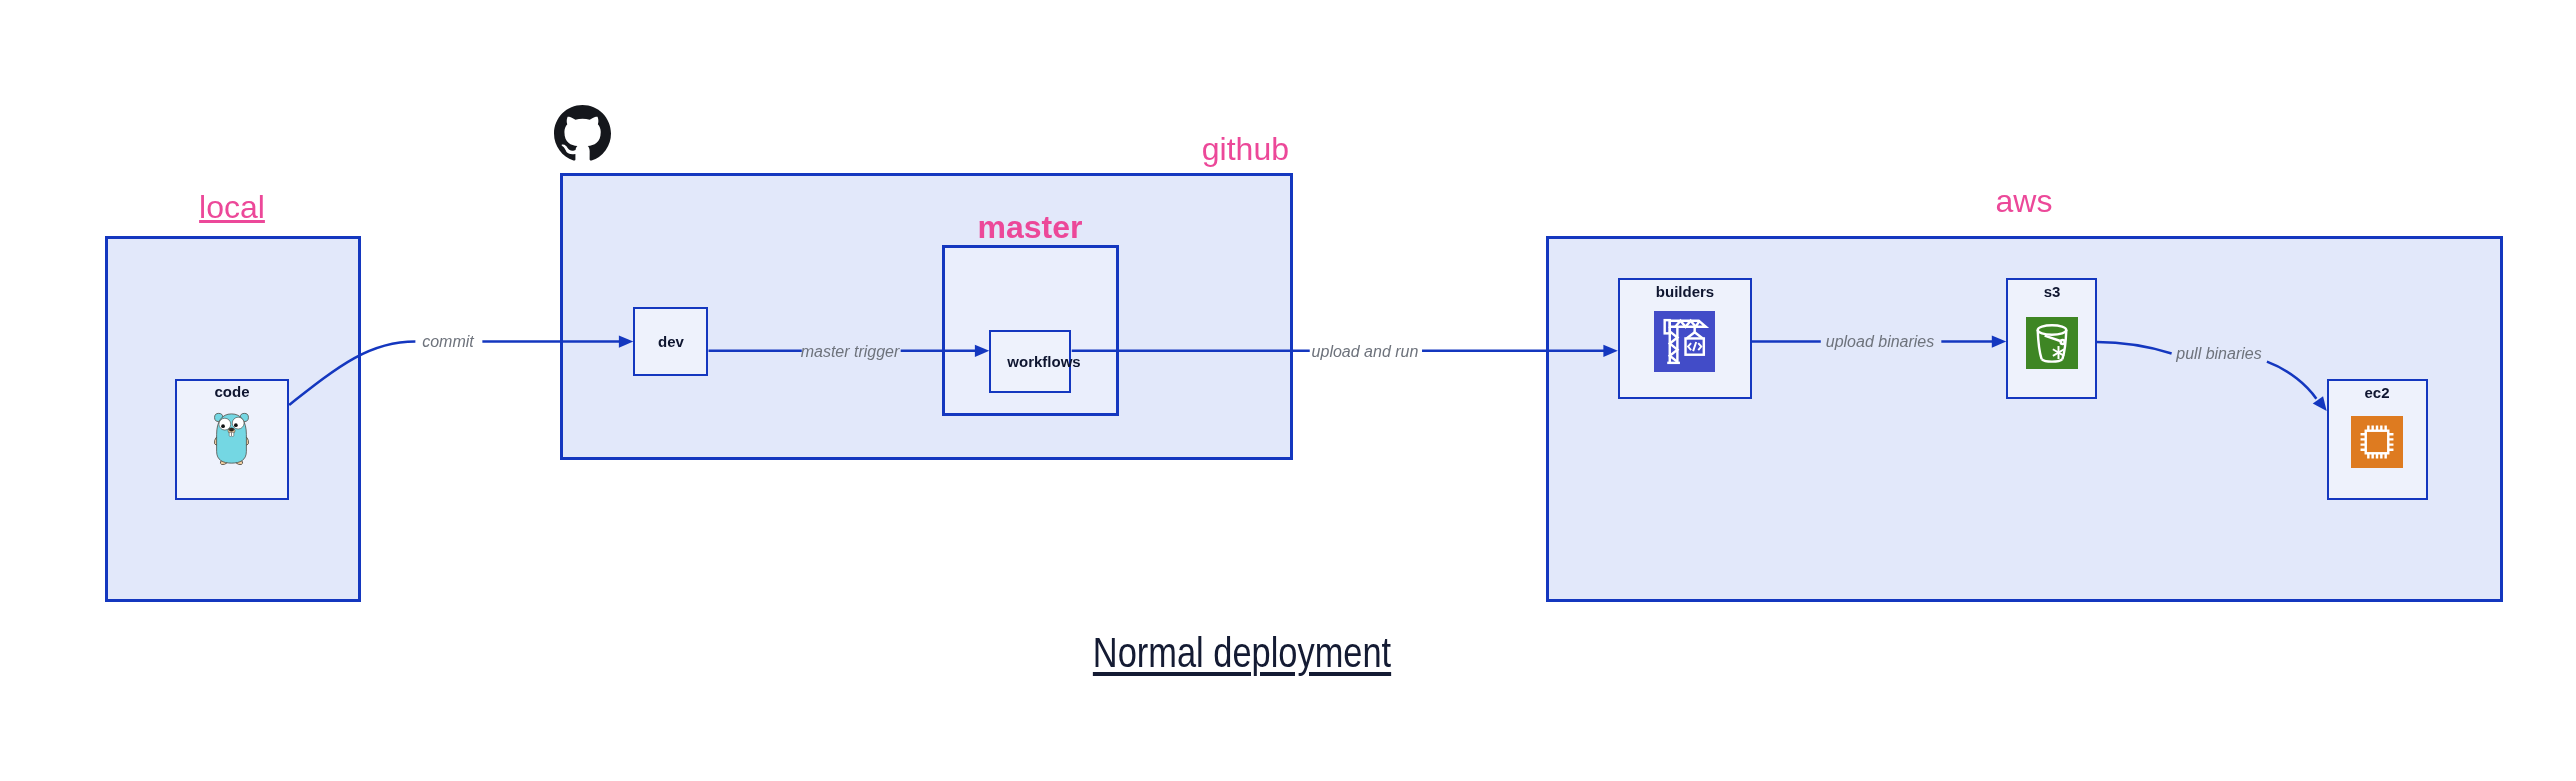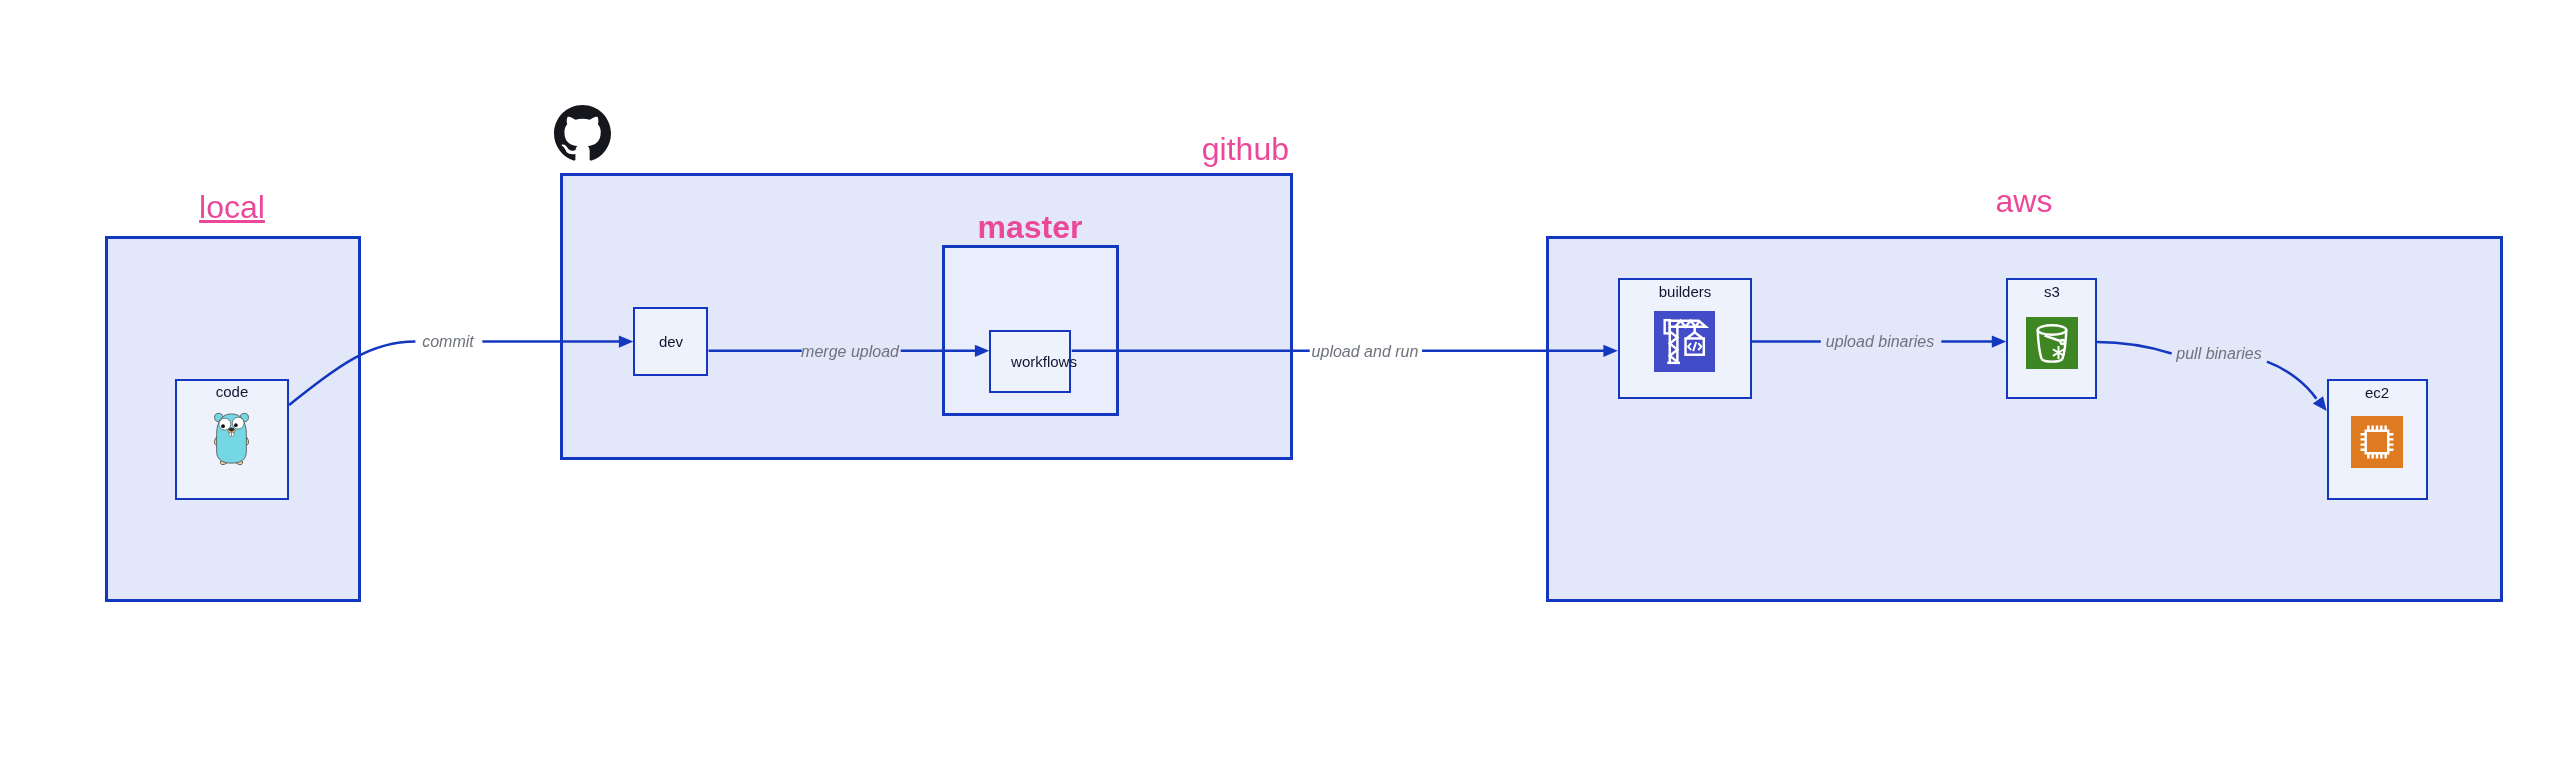--- a/index.html
+++ b/index.html
@@ -23,21 +23,21 @@
 
   
   .node{position:absolute;box-sizing:border-box;border:2.6px solid #1437bf;background:#eef2fc;}
   #node-code      {left:175px;  top:379px; width:114px; height:121px;}
   #node-dev       {left:633px; top:307px; width:75px; height:69px;}
   #node-workflows {left:989px; top:330px; width:82px; height:63px;}
   #node-builders  {left:1618px; top:278px; width:134px; height:121px;}
   #node-s3        {left:2006px; top:278px; width:91px; height:121px;}
   #node-ec2       {left:2327px; top:379px; width:101px; height:121px;}
 
-  .node-label{position:absolute;color:#0f1630;font-size:15px;font-weight:normal;white-space:nowrap;}
+  .node-label{position:absolute;color:#0f1630;font-size:15px;font-weight:bold;white-space:nowrap;}
   #nlbl-code      {left:232px;  top:383px; transform:translateX(-50%);}
   #nlbl-dev       {left:671px; top:341px; transform:translate(-50%,-50%);text-align:right;}
   #nlbl-workflows {left:1030px; top:361px; transform:translate(-50%,-50%);margin-left:14px;}
   #nlbl-builders  {left:1685px; top:283px; transform:translateX(-50%);}
   #nlbl-s3        {left:2052px; top:283px; transform:translateX(-50%);}
   #nlbl-ec2       {left:2377px; top:384px; transform:translateX(-50%);}
 
   
   .icon-abs{position:absolute;}
   #icon-octocat {left:554px; top:105px; width:57px; height:57px;}
@@ -110,21 +110,21 @@
       <polygon class="arrowhead" points="3894,663 3866,651 3866,675"></polygon>
     </g>
     <g>
       <path class="edge" d="M4070,664 C4130,664 4175,674 4215,686"></path>
       <path class="edge" d="M4400,702 C4445,719 4478,748 4496,774"></path>
       <polygon class="arrowhead" points="4516,798 4489,783 4509,769"></polygon>
     </g>
   </svg>
 
   <span class="edge-label" id="elbl-commit">commit</span>
-  <span class="edge-label" id="elbl-merge">merge upload</span>
+  <span class="edge-label" id="elbl-merge">master trigger</span>
   <span class="edge-label" id="elbl-uploadrun">upload and run</span>
   <span class="edge-label" id="elbl-uploadbin">upload binaries</span>
   <span class="edge-label" id="elbl-pullbin">pull binaries</span>
 
   <div class="node-label" id="nlbl-code">code</div>
   <div class="node-label" id="nlbl-dev">dev</div>
   <div class="node-label" id="nlbl-workflows">workflows</div>
   <div class="node-label" id="nlbl-builders">builders</div>
   <div class="node-label" id="nlbl-s3">s3</div>
   <div class="node-label" id="nlbl-ec2">ec2</div>
@@ -199,15 +199,18 @@
       <g stroke="#ffffff" stroke-width="2.8" fill="none">
         <rect x="17" y="17" width="26" height="26"></rect>
         <path d="M20,17 V11 M25,17 V11 M30,17 V11 M35,17 V11 M40,17 V11"></path>
         <path d="M20,43 V49 M25,43 V49 M30,43 V49 M35,43 V49 M40,43 V49"></path>
         <path d="M17,21 H11 M17,27 H11 M17,33 H11 M17,39 H11"></path>
         <path d="M43,21 H49 M43,27 H49 M43,33 H49 M43,39 H49"></path>
       </g>
     </svg>
   </div>
 
+  <div id="title-wrap">
+    <span id="title-text">Normal deployment</span>
+  </div>
 
 </div>
 
 
 </body></html>

